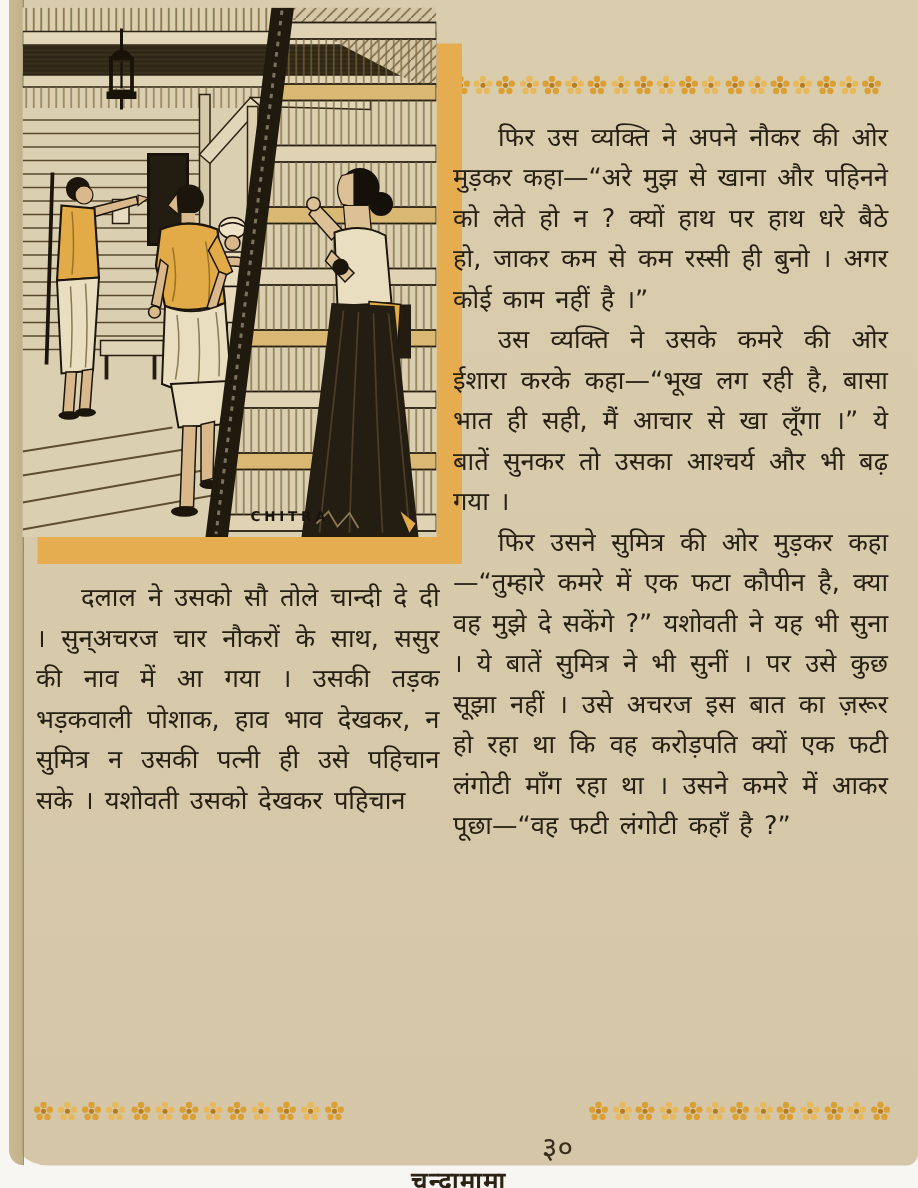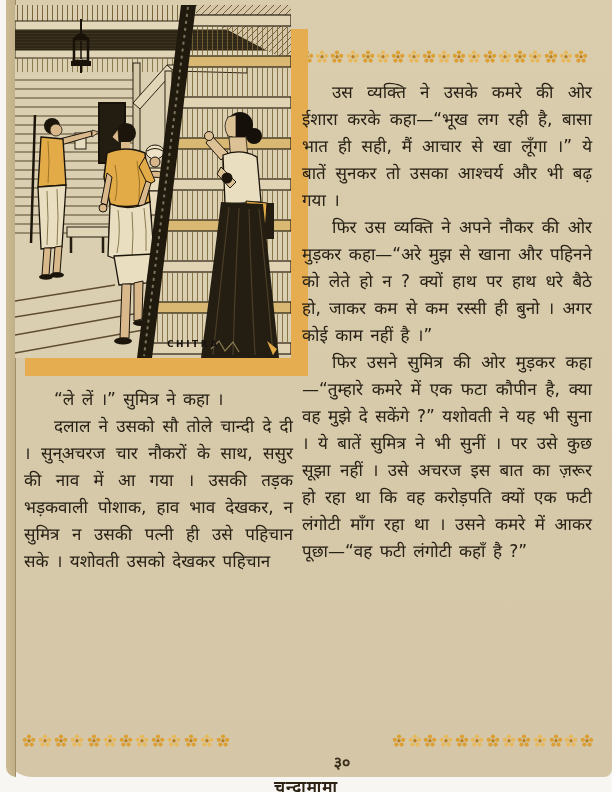--- a/index.html
+++ b/index.html
@@ -36,22 +36,22 @@
   .flower-row{display:flex;justify-content:space-between;align-items:center;height:15px;}
   .decor-top{position:absolute;left:294px;top:49px;width:288px;}
   .decor-bl{position:absolute;left:16px;top:733px;width:208px;}
   .decor-br{position:absolute;left:386px;top:733px;width:202px;}
   
   .footer-title{
     position:absolute;left:228px;top:729px;width:144px;text-align:center;
     font-size:17px;font-weight:700;color:#2c2315;letter-spacing:1px;margin-top:46px;
   }
   .page-number{
-    position:absolute;left:296px;top:751px;width:80px;text-align:center;
-    font-size:16px;color:#3a2f1d;font-weight:700;
+    position:absolute;left:296px;top:751px;width:80px;text-align:right;
+    font-size:20px;color:#3a2f1d;font-weight:400;
   }
 </style>
 </head>
 <body>
 
 <div class="page">
   <div class="page-edge"></div>
 
   <div class="flower-row decor-top">
       <svg width="14" height="14" viewBox="0 0 14 14">
@@ -418,27 +418,26 @@
           <path d="M196 344 L204 336 L210 346 L218 337 L224 347" fill="none" stroke="#8a7a52" stroke-width="1.2"></path>
           <path d="M252 336 L262 344 L258 350 Z" fill="#e2ab47"></path>
         </g>
 
         <text x="152" y="342" font-size="9" letter-spacing="2.5" fill="#1a1410" font-family="DejaVu Sans, sans-serif" font-weight="bold">CHITRA</text>
       </svg>
     </div>
   </div>
 
   <div class="col right-col">
+    <p class="ind">फिर उस व्यक्ति ने अपने नौकर की ओर मुड़कर कहा—“अरे मुझ से खाना और पहिनने को लेते हो न ?  क्यों हाथ पर हाथ धरे बैठे हो, जाकर कम से कम रस्सी ही बुनो ।  अगर कोई काम नहीं है ।”</p>
     <p class="ind">उस व्यक्ति ने उसके कमरे की ओर ईशारा करके कहा—“भूख लग रही है, बासा भात ही सही, मैं आचार से खा लूँगा ।”  ये बातें सुनकर तो उसका आश्चर्य और भी बढ़ गया ।</p>
-    <p class="ind">फिर उस व्यक्ति ने अपने नौकर की ओर मुड़कर कहा—“अरे मुझ से खाना और पहिनने को लेते हो न ?  क्यों हाथ पर हाथ धरे बैठे हो, जाकर कम से कम रस्सी ही बुनो ।  अगर कोई काम नहीं है ।”</p>
     <p class="ind">फिर उसने सुमित्र की ओर मुड़कर कहा—“तुम्हारे कमरे में एक फटा कौपीन है, क्या वह मुझे दे सकेंगे ?”  यशोवती ने यह भी सुना ।  ये बातें सुमित्र ने भी सुनीं ।  पर उसे कुछ सूझा नहीं ।  उसे अचरज इस बात का ज़रूर हो रहा था कि वह करोड़पति क्यों एक फटी लंगोटी माँग रहा था ।  उसने कमरे में आकर पूछा—“वह फटी लंगोटी कहाँ है ?”</p>
   </div>
 
   <div class="col left-col">
-    <p class="ind">“ले लें ।”  सुमित्र ने कहा ।</p>
     <p class="ind">दलाल ने उसको सौ तोले चान्दी दे दी ।  सुन्अचरज चार नौकरों के साथ, ससुर की नाव में आ गया ।  उसकी तड़क भड़कवाली पोशाक, हाव भाव देखकर, न सुमित्र न उसकी पत्नी ही उसे पहिचान सके ।  यशोवती उसको देखकर पहिचान</p>
   </div>
 
   <div class="flower-row decor-bl">
       <svg width="14" height="14" viewBox="0 0 14 14">
         <g fill="#dc9f33">
           <circle cx="7" cy="2.6" r="2.1"></circle>
           <circle cx="2.8" cy="5.8" r="2.1"></circle>
           <circle cx="11.2" cy="5.8" r="2.1"></circle>
           <circle cx="4.4" cy="10.6" r="2.1"></circle>

